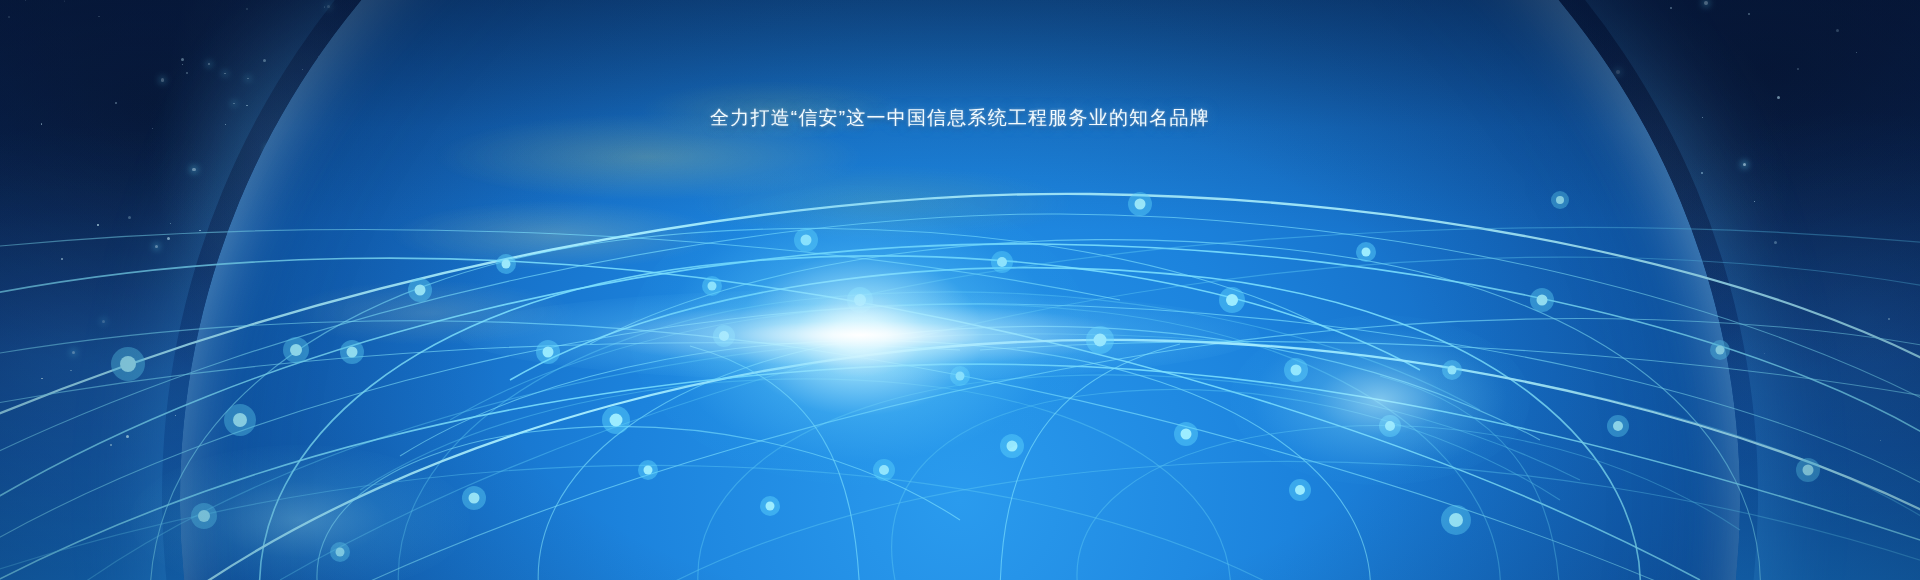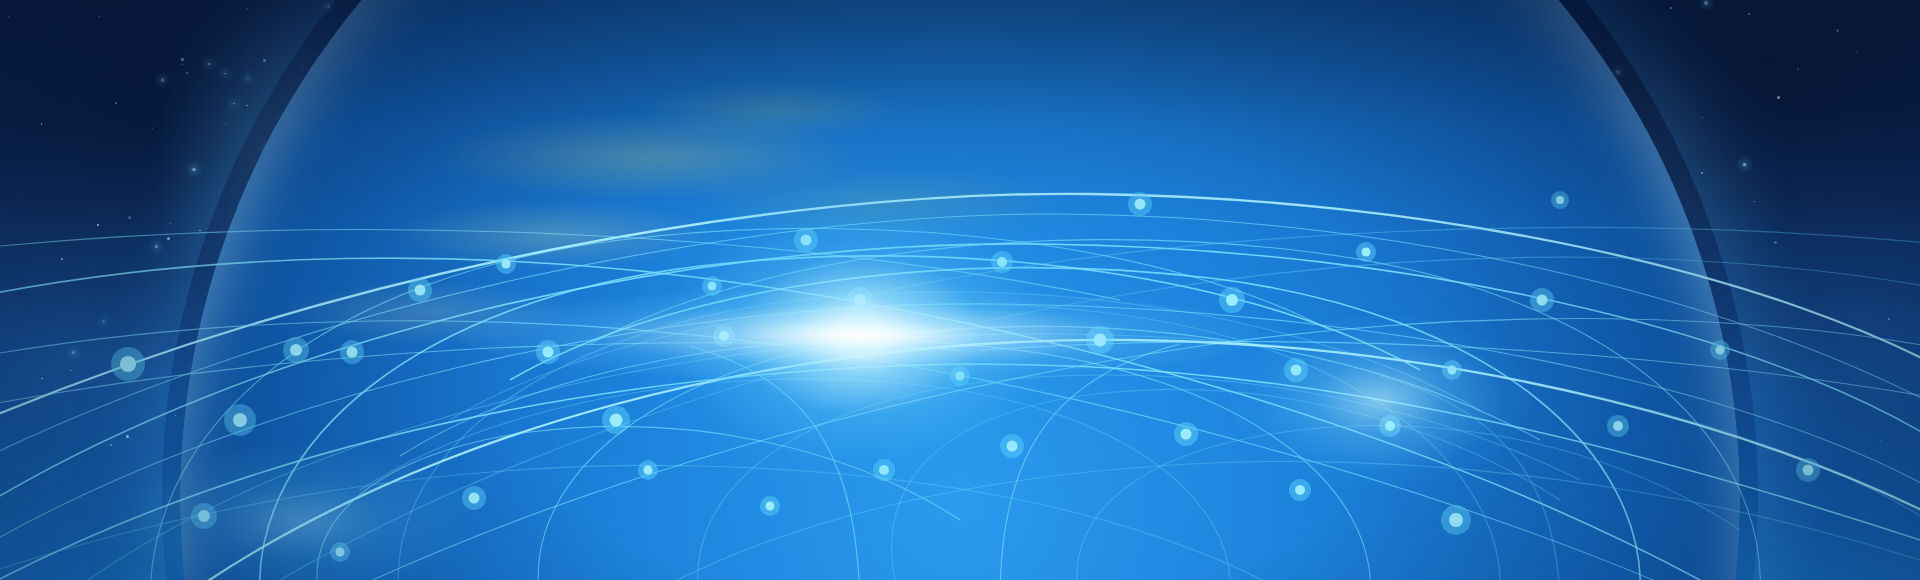--- a/index.html
+++ b/index.html
@@ -550,15 +550,16 @@
   </div>
 
   <div class="hot3"></div>
   <div class="hot2"></div>
   <div class="hotspot"></div>
 
   <div class="layer top-shade"></div>
   <div class="layer vignette"></div>
 
   <div class="copy">
+    <p class="subline">全力打造“信安”这一中国信息系统工程服务业的知名品牌</p>
   </div>
 
 </div>
 
 </body></html>

